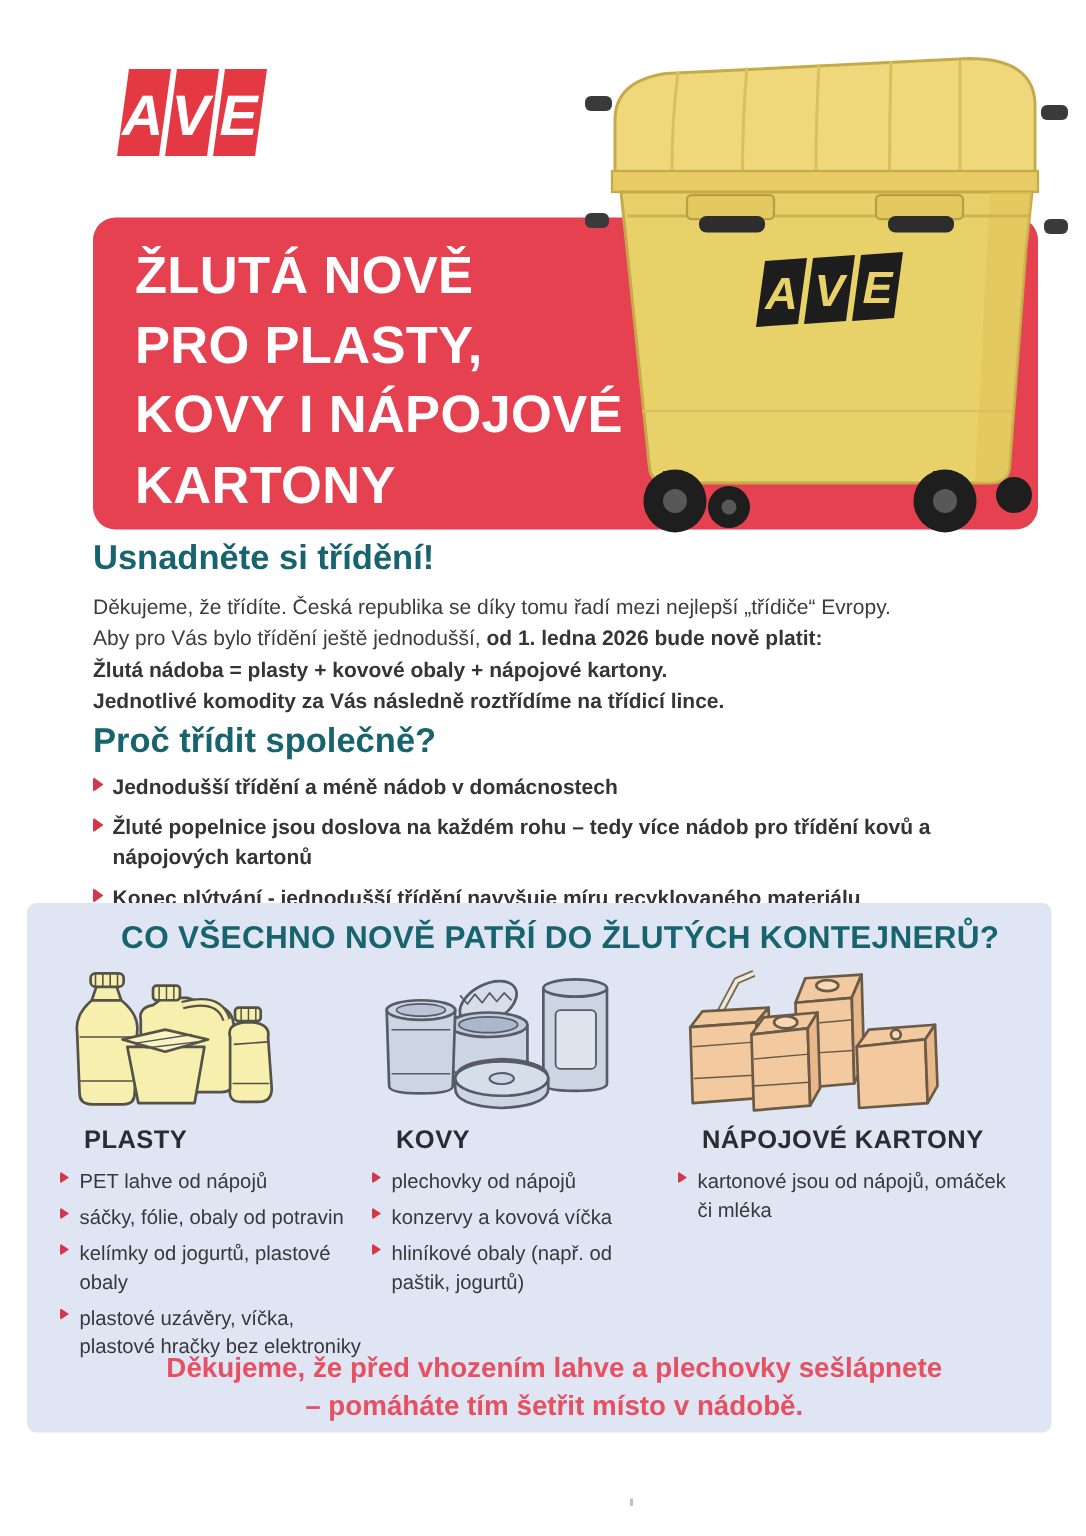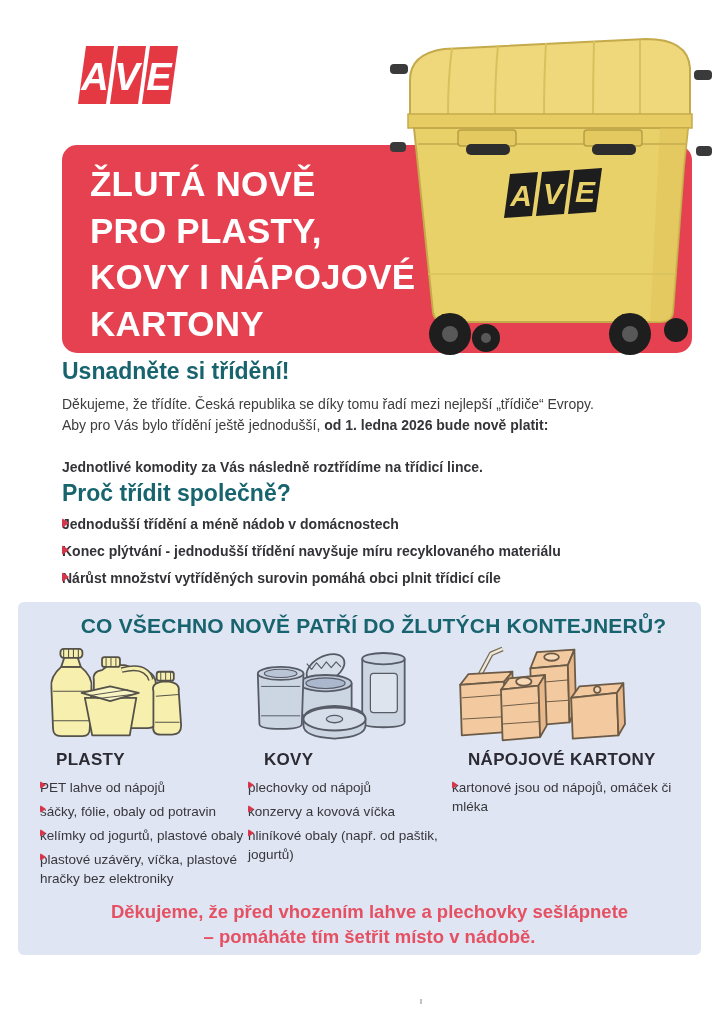--- a/index.html
+++ b/index.html
@@ -35,21 +35,21 @@
   .h-why{top:480px;}
 
   .intro-par{
     position:absolute;left:62px;top:394px;width:600px;
     color:#3d3c3c;font-size:14px;line-height:21px;
   }
   .intro-par .b{font-weight:bold;color:#353438;}
 
   .why-list{position:absolute;left:62px;top:514px;width:590px;}
   .bullet-item{
-    position:relative;padding-left:0;margin-bottom:7px;
+    position:relative;padding-left:13px;margin-bottom:7px;
     color:#333237;font-weight:bold;font-size:14px;line-height:20px;
   }
   .tri{
     position:absolute;left:0;top:4px;width:0;height:0;
     border-left:7px solid #d4364a;border-top:5px solid transparent;border-bottom:5px solid transparent;
     border-radius:2px;
   }
 
   
   .blue-box{
@@ -153,32 +153,36 @@
       <circle cx="242" cy="320" r="21" fill="#1e1e1e"></circle>
       <circle cx="242" cy="320" r="8" fill="#585858"></circle>
       <circle cx="288" cy="316" r="12" fill="#1e1e1e"></circle>
     </g>
   </svg>
 
   <div class="section-heading h-intro">Usnadněte si třídění!</div>
   <div class="intro-par">
     <span>Děkujeme, že třídíte. Česká republika se díky tomu řadí mezi nejlepší „třídiče“ Evropy.</span><br>
     <span>Aby pro Vás bylo třídění ještě jednodušší, </span><span class="b">od 1. ledna 2026 bude nově platit:</span><br>
-    <br>
+    <span class="b">Žlutá nádoba = plasty + kovové obaly + nápojové kartony.</span><br>
     <span class="b">Jednotlivé komodity za Vás následně roztřídíme na třídicí lince.</span>
   </div>
 
   <div class="section-heading h-why">Proč třídit společně?</div>
   <div class="why-list">
 
       <div class="bullet-item">
         <span class="tri"></span>
         <span>Jednodušší třídění a méně nádob v domácnostech</span>
       </div>
 
+      <div class="bullet-item">
+        <span class="tri"></span>
+        <span>Žluté popelnice jsou doslova na každém rohu – tedy více nádob pro třídění kovů a nápojových kartonů</span>
+      </div>
 
       <div class="bullet-item">
         <span class="tri"></span>
         <span>Konec plýtvání - jednodušší třídění navyšuje míru recyklovaného materiálu</span>
       </div>
 
       <div class="bullet-item">
         <span class="tri"></span>
         <span>Nárůst množství vytříděných surovin pomáhá obci plnit třídicí cíle</span>
       </div>

